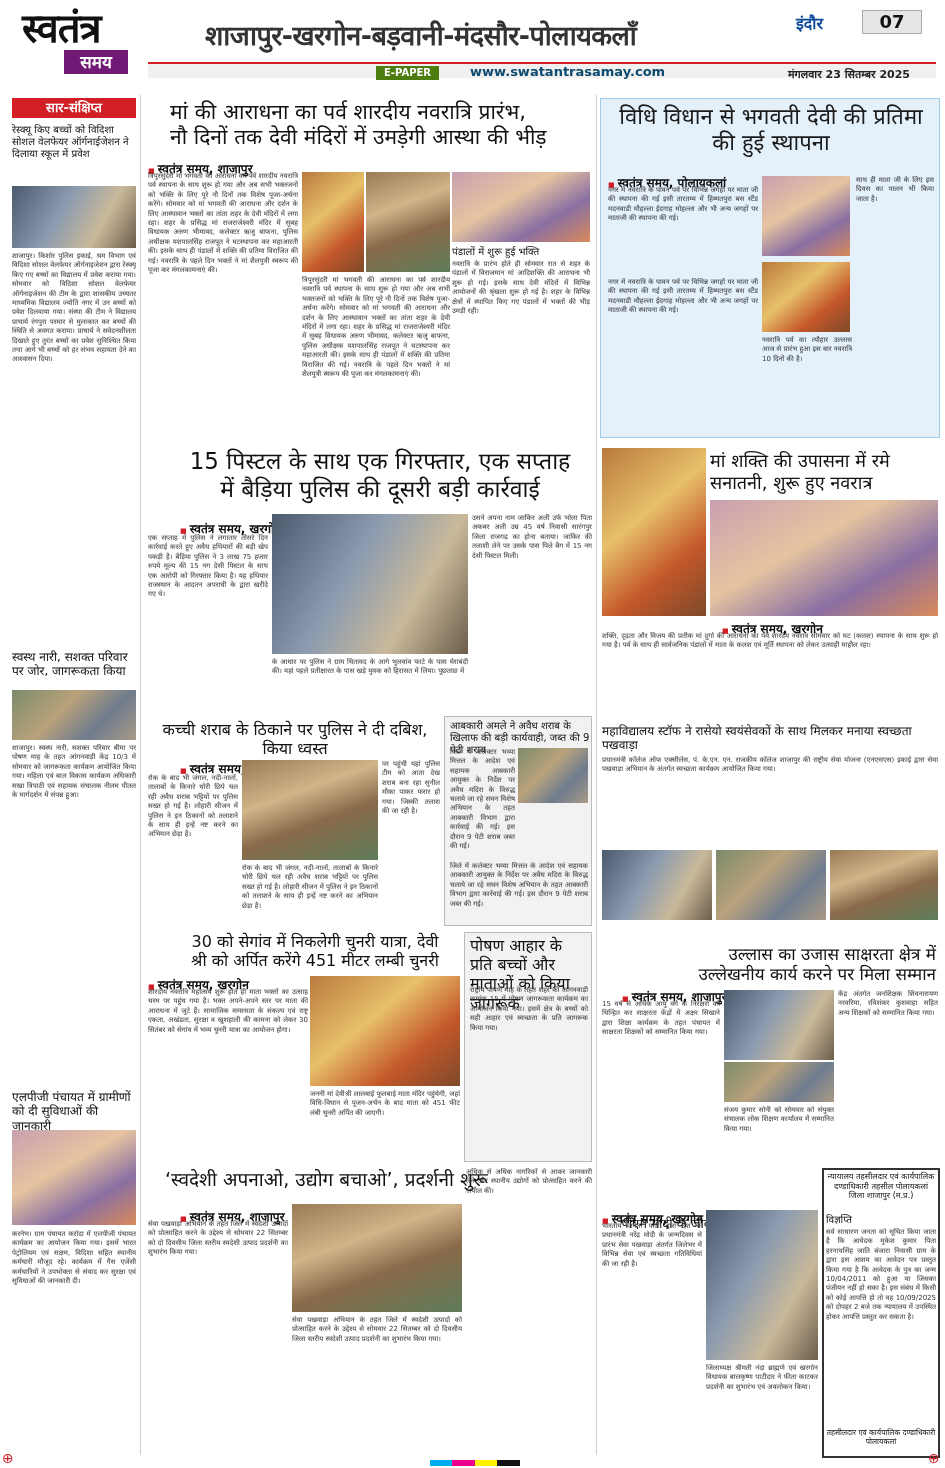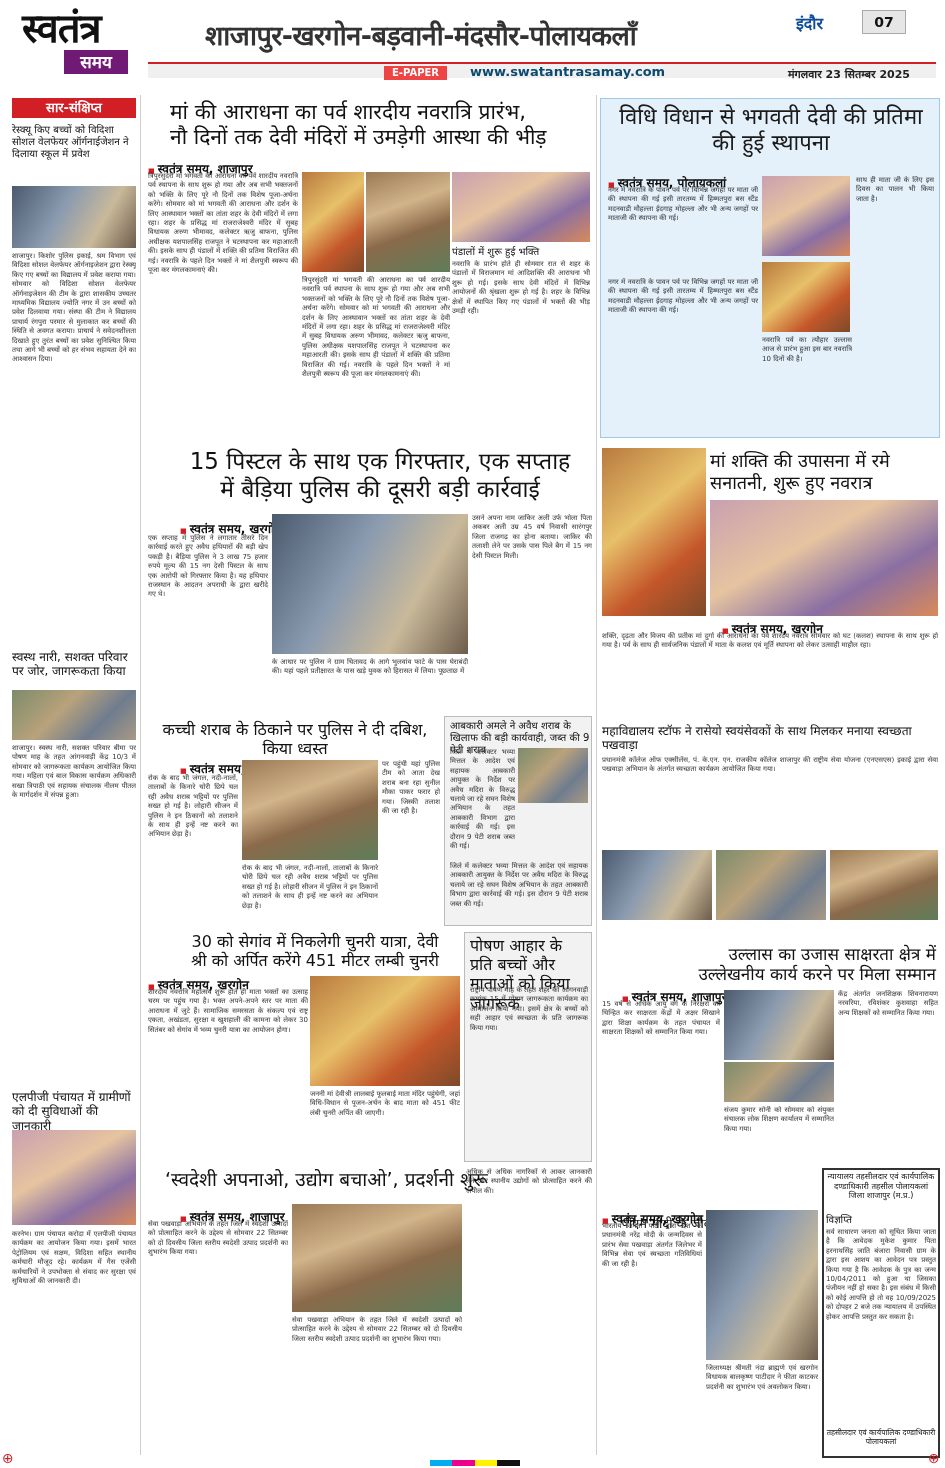--- a/index.html
+++ b/index.html
@@ -3,24 +3,24 @@
 <meta charset="utf-8">
 <style>
 *{box-sizing:border-box;margin:0;padding:0}
 body{width:945px;height:1468px;background:#fff;font-family:"DejaVu Sans",sans-serif;color:#111;position:relative;overflow:hidden}
 .abs{position:absolute}
 .hd-logo{left:22px;top:6px;width:110px;height:80px}
 .logo1{font-family:"DejaVu Serif",serif;font-size:40px;font-weight:bold;color:#111;line-height:44px;letter-spacing:-1px}
 .logo2{background:#701a75;color:#fff;font-size:17px;font-weight:bold;width:64px;margin-left:42px;text-align:center;line-height:24px}
 .hd-title{left:205px;top:16px;font-size:27px;font-weight:bold;color:#333;white-space:nowrap;letter-spacing:-0.5px}
 .hd-bar{left:148px;top:62px;width:788px;height:16px;background:#f0f0f0;border-top:2px solid #d21f26}
-.epaper{left:384px;top:66px;background:#ef4444;color:#fff;font-size:10px;font-weight:bold;padding:0 8px;line-height:14px}
+.epaper{left:376px;top:66px;background:#4d7c0f;color:#fff;font-size:10px;font-weight:bold;padding:0 8px;line-height:14px}
 .site{left:470px;top:64px;font-size:13px;font-weight:bold;color:#0c4a6e}
 .city{left:796px;top:12px;font-size:16px;font-weight:bold;color:#0f4c9b}
-.pg{left:862px;top:10px;width:44px;height:24px;background:#e6e6e6;border:1px solid #aaa;font-size:14px;font-weight:bold;text-align:center;line-height:22px}
+.pg{left:862px;top:10px;width:60px;height:24px;background:#e6e6e6;border:1px solid #aaa;font-size:18px;font-weight:bold;text-align:center;line-height:22px}
 .date{left:788px;top:66px;font-size:11px;font-weight:bold;color:#222}
 .colline{background:#cfcfcf}
 .sara-h{left:12px;top:98px;width:124px;height:20px;background:#d21f26;color:#fff;font-weight:bold;font-size:13px;text-align:center;line-height:20px}
 .hl{font-weight:normal;color:#111;line-height:1.2}
 .txt{font-size:7px;line-height:9.4px;color:#333;text-align:justify;overflow:hidden}
 .byline{font-size:12px;font-weight:bold;color:#111}
 .byline:before{content:"\25A0";color:#d21f26;margin-right:3px;font-size:7px}
 .ph{background:linear-gradient(135deg,#7c8b6a,#b9a27c 40%,#6f7c8e 70%,#a99a86)}
 .ph2{background:linear-gradient(160deg,#9a7a55,#d2b48a 35%,#8a6a4a 60%,#5f7d5a)}
 .ph3{background:linear-gradient(120deg,#4b5a6d,#8b9bb0 40%,#c9b99a 70%,#6d5c4a)}

